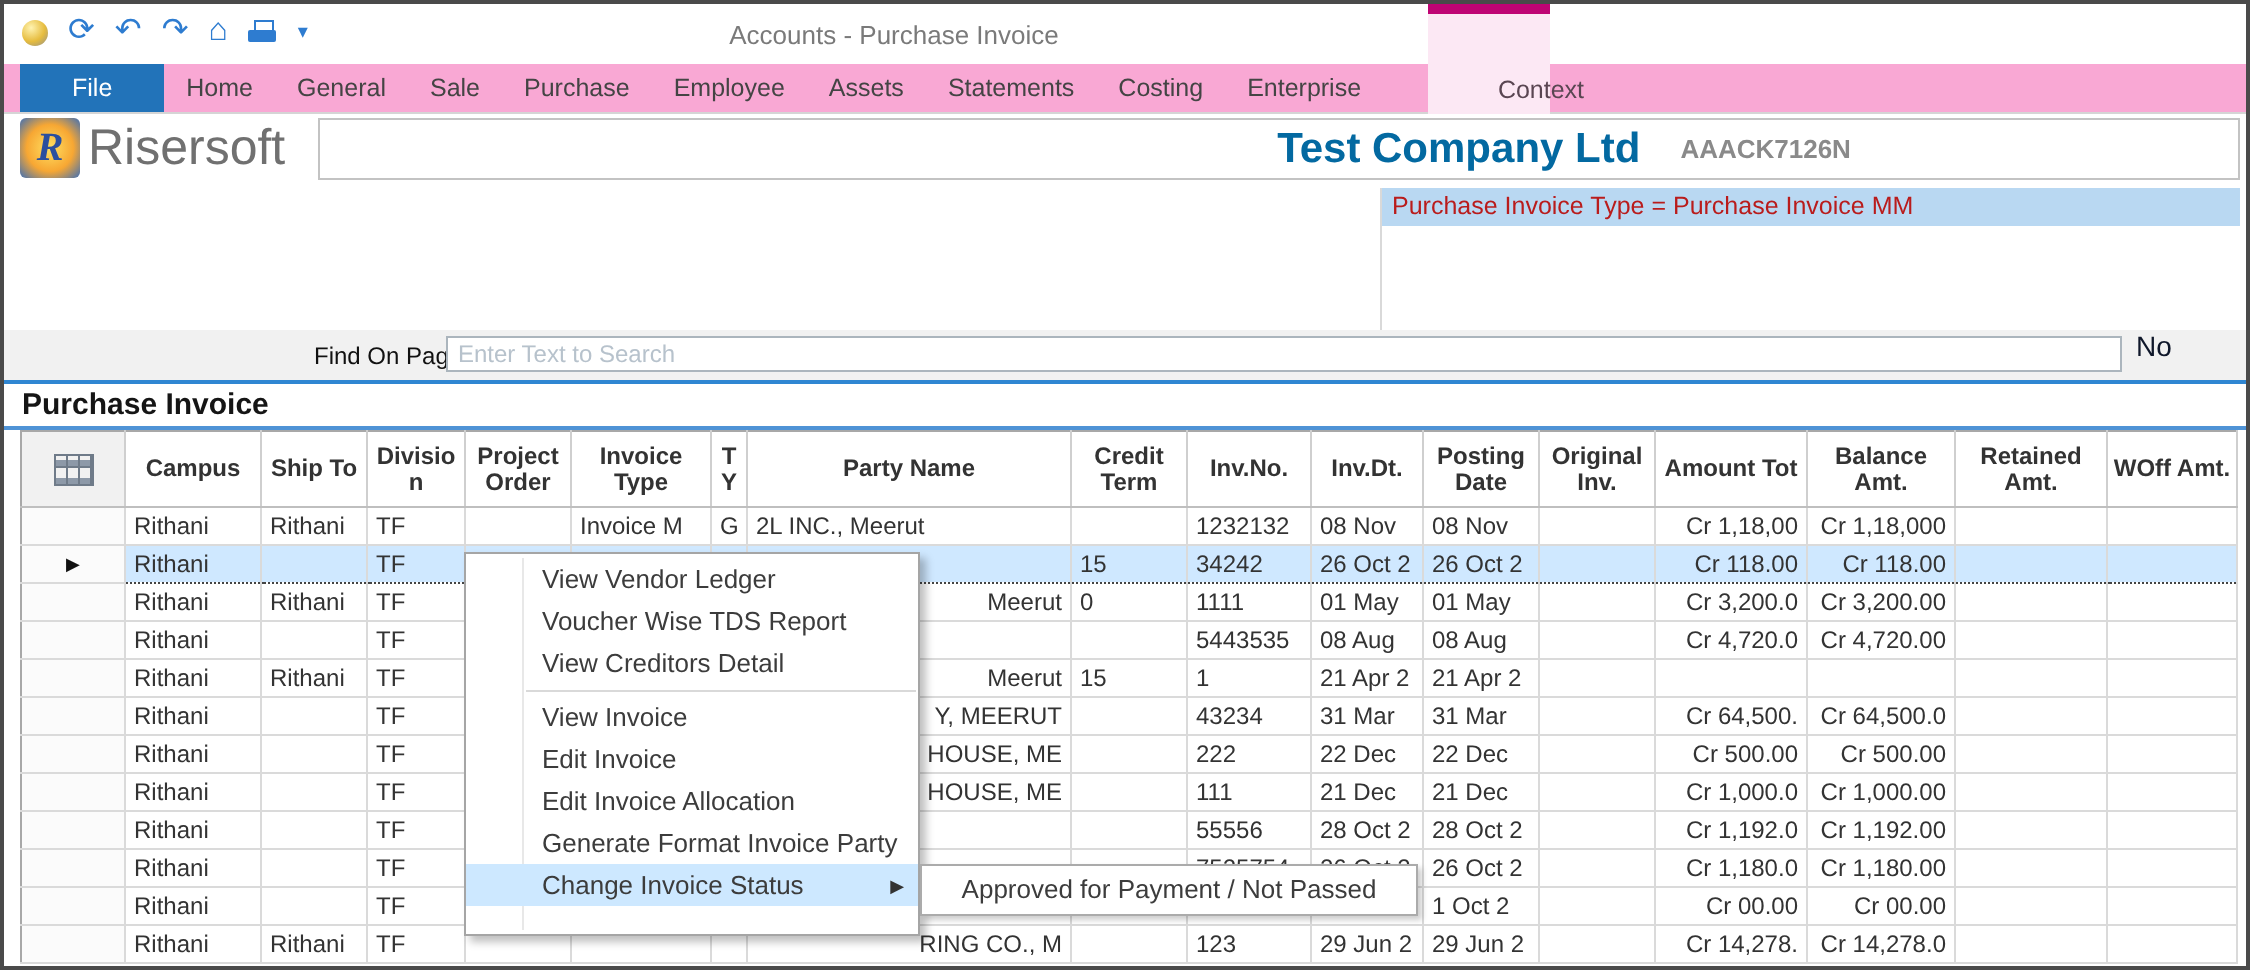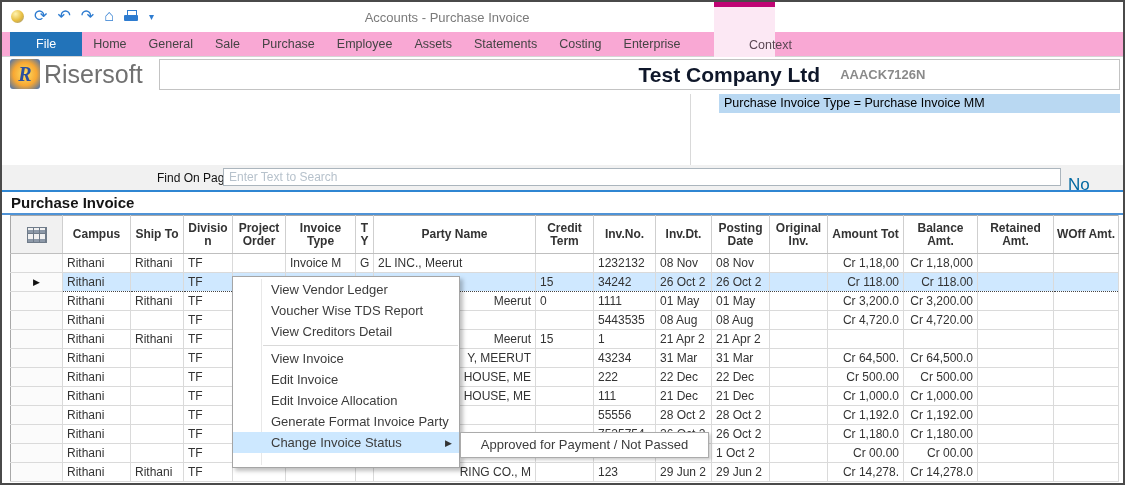--- a/index.html
+++ b/index.html
@@ -35,42 +35,42 @@
   
   .logo{position:absolute;left:8px;top:57px;width:30px;height:30px;border-radius:3px;
         background:radial-gradient(circle,#ffe062 0%,#f7a733 55%,#3f6fb5 100%);
         display:flex;align-items:center;justify-content:center;}
   .logo .r{font-family:"Liberation Serif",serif;font-style:italic;font-weight:bold;
            font-size:20px;color:#2b4f9e;}
   .brand{position:absolute;left:42px;top:58px;font-size:25px;color:#707070;}
   .cobox{position:absolute;left:157px;top:57px;width:961px;height:31px;border:1px solid #c3c3c3;
          box-sizing:border-box;display:flex;align-items:center;justify-content:center;
          padding-left:285px;gap:8px;background:#fff;}
-  .coname{font-size:21px;font-weight:bold;color:#0f172a;white-space:nowrap;}
+  .coname{font-size:21px;font-weight:bold;color:#0369a1;white-space:nowrap;}
   .cocode{font-size:13px;font-weight:bold;color:#8a8a8a;white-space:nowrap;margin-left:12px;}
 
   
   .filters{position:absolute;left:688px;top:92px;width:430px;height:71px;background:#fff;
            border-left:1px solid #d9d9d9;box-sizing:border-box;}
   .fhead{display:flex;height:17px;border-bottom:1px solid #8c8c8c;
          font-size:12.5px;font-weight:bold;color:#333;}
   .ftitle{width:140px;background:#ececec;padding-left:13px;line-height:17px;box-sizing:border-box;}
   .fbtn{width:72px;text-align:center;line-height:17px;cursor:default;}
-  .fitem{height:19px;line-height:19px;background:#b9d8f2;font-size:12.5px;color:#000000;
-         padding-left:5px;white-space:nowrap;overflow:hidden;margin-left:28px;}
+  .fitem{height:19px;line-height:19px;background:#b9d8f2;font-size:12.5px;color:#b91c1c;
+         padding-left:5px;white-space:nowrap;overflow:hidden;}
 
   
   .findbar{position:absolute;left:0;top:163px;width:100%;height:25px;background:#f1f1f1;
            border-bottom:2px solid #2f86d2;box-sizing:content-box;}
   .findlabel{position:absolute;left:155px;top:6px;font-size:12px;color:#111;white-space:nowrap;}
   .findinput{position:absolute;left:221px;top:3px;width:838px;height:18px;border:1px solid #abb5bd;
              font-size:12px;padding:0 5px;color:#333;background:#fff;box-sizing:border-box;
              font-family:"Liberation Sans",sans-serif;}
   .findinput::placeholder{color:#b7c2cc;}
-  .findright{position:absolute;left:1066px;top:10px;font-size:17px;color:#0369a1;}
+  .findright{position:absolute;left:1066px;top:0;font-size:14px;color:#0f172a;}
 
   
   .caption{position:absolute;left:0;top:190px;width:100%;height:21px;background:#fff;
            border-bottom:2px solid #4f93d6;box-sizing:content-box;
            font-size:15px;font-weight:bold;color:#151515;padding-left:9px;line-height:21px;}
 
   
   .grid{position:absolute;left:8px;top:213px;z-index:1;}
   .grid table{border-collapse:collapse;table-layout:fixed;width:1108px;border:1px solid #a8a8a8;}
   .grid th{height:37px;font-size:12px;font-weight:bold;color:#333;background:#fff;

